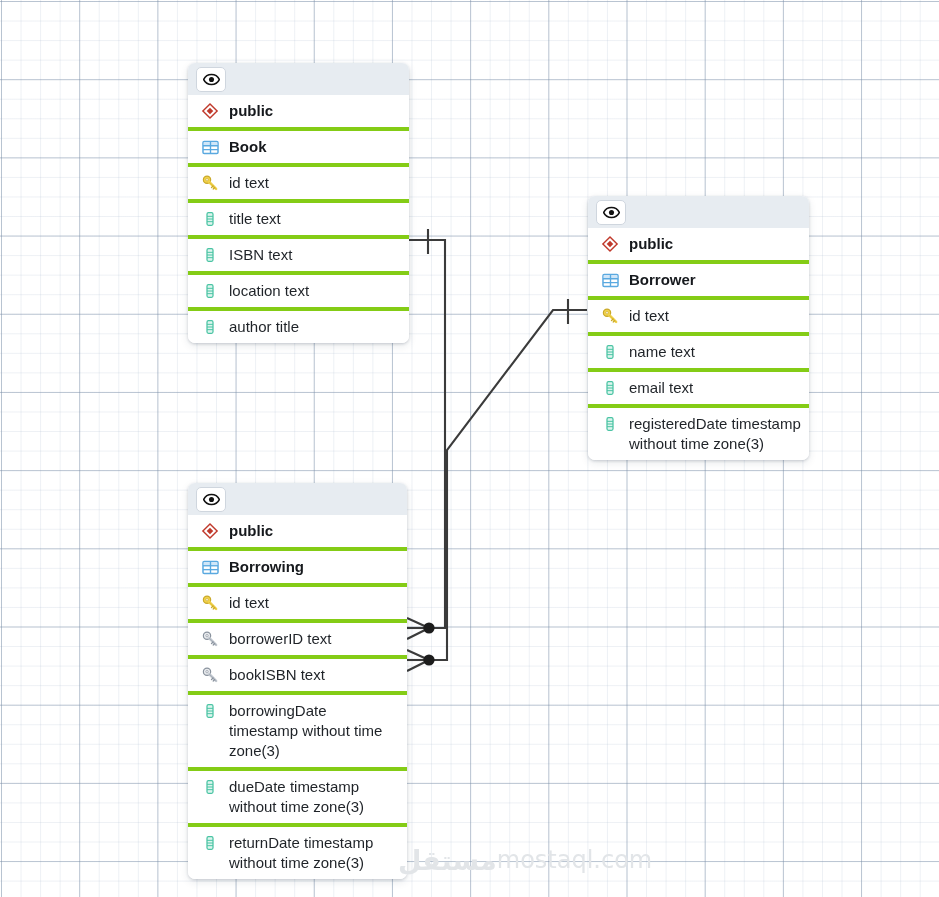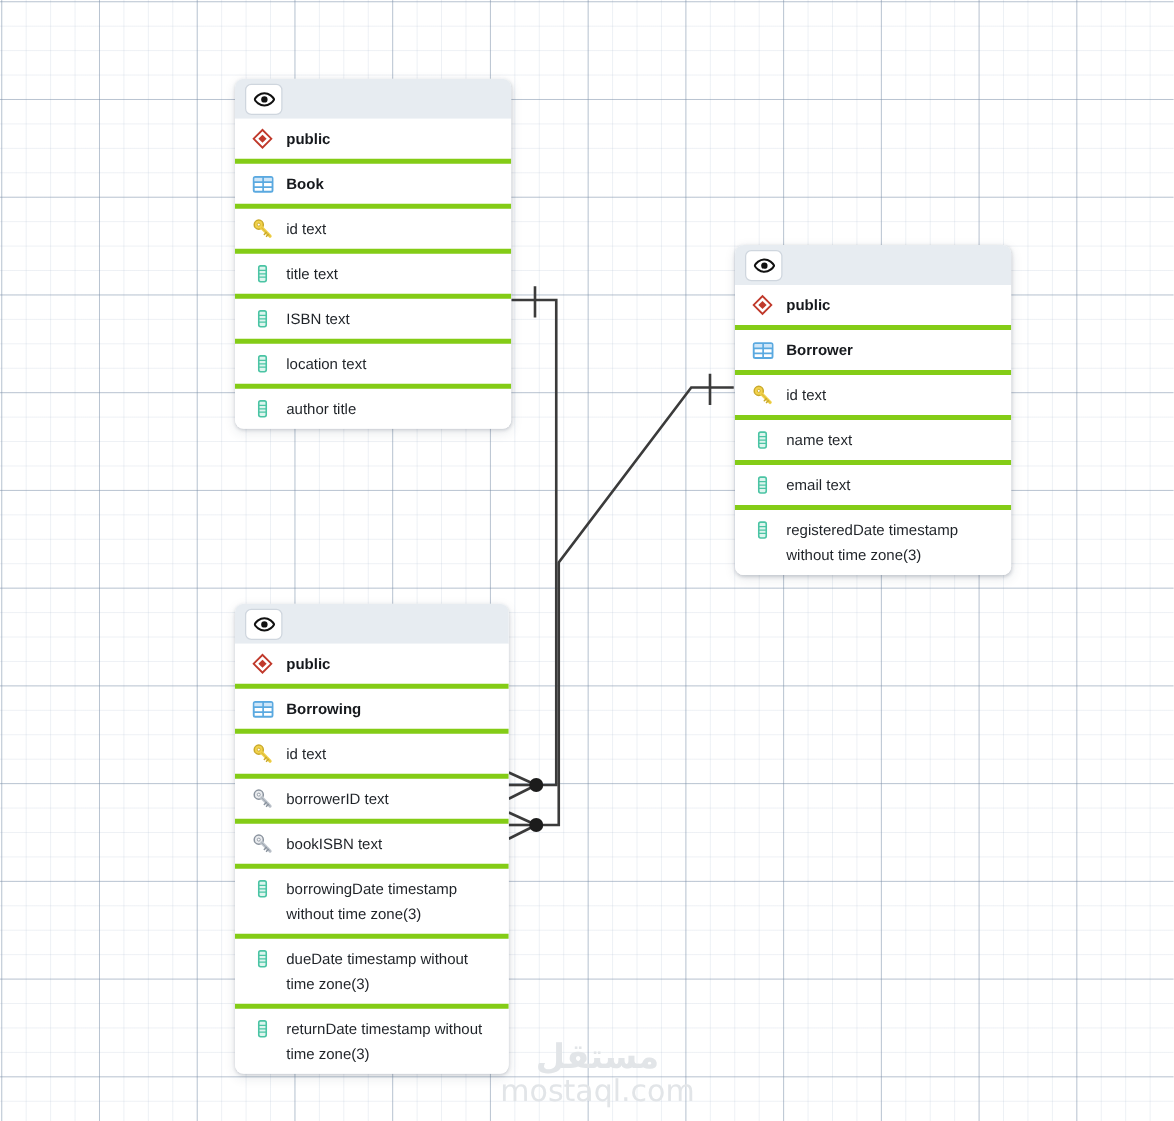--- a/index.html
+++ b/index.html
@@ -34,23 +34,22 @@
   }
 
   
   #watermark {
     position: absolute;
     left: 398px;
     top: 832px;
     width: 160px;
     height: 56px;
     display: flex;
-    flex-direction: column;
+    flex-direction: row;
     align-items: center;
-    justify-content: center;
     pointer-events: none;
     user-select: none;
   }
   #watermark .wm-ar {
     font-family: "DejaVu Sans", sans-serif;
     font-size: 27px;
     font-weight: 700;
     color: #e2e5e8;
     line-height: 1.0;
     direction: rtl;
@@ -119,21 +118,21 @@
   .row-icon {
     flex: 0 0 auto;
     width: 20px;
     height: 20px;
     margin-right: 9px;
     display: flex;
     align-items: center;
     justify-content: center;
   }
   .row-label {
-    font-size: 12px;
+    font-size: 15px;
     color: #1f2328;
     line-height: 20px;
     word-break: break-word;
   }
   .row-label.bold {
     font-weight: 700;
     color: #16191d;
   }
   .row-label.schema {
     font-weight: 700;

